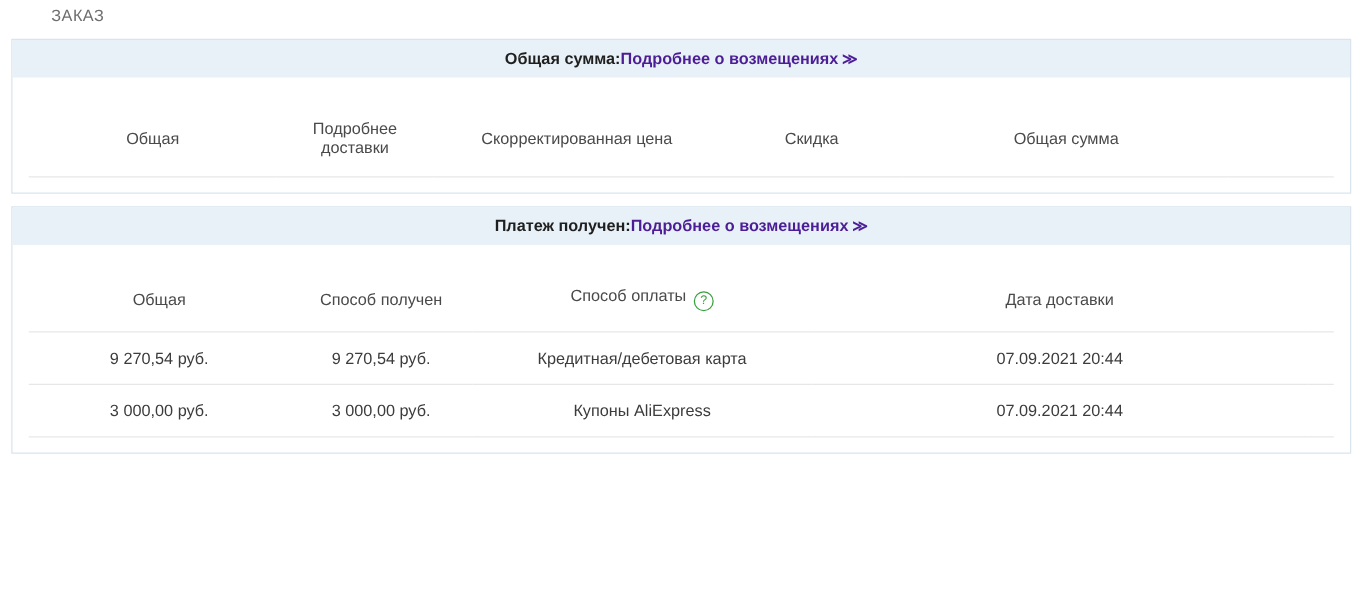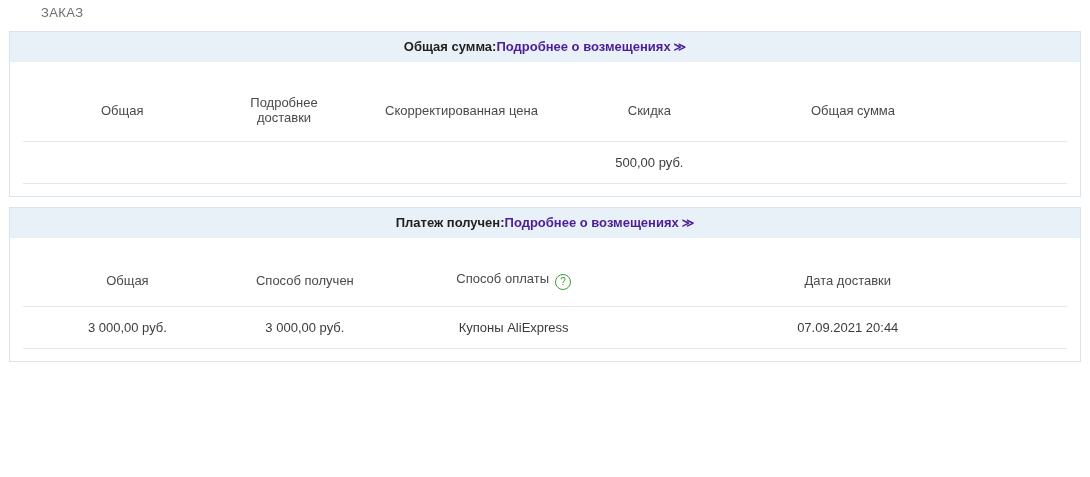--- a/index.html
+++ b/index.html
@@ -138,28 +138,20 @@
           <tr>
             <th><span>Общая</span></th>
             <th><span>Подробнее доставки</span></th>
             <th><span>Скорректированная цена</span></th>
             <th><span>Скидка</span></th>
             <th><span>Общая сумма</span></th>
             <th></th>
           </tr>
         </thead>
         <tbody>
-          <tr>
-            <td></td>
-            <td></td>
-            <td></td>
-            <td>500,00 руб.</td>
-            <td></td>
-            <td></td>
-          </tr>
         </tbody>
       </table>
   </div>
 </div>
 
 <div class="panel">
   <div class="panel-header">
     <span class="panel-title">Платеж получен:</span>
     <a class="panel-link"><span>Подробнее о возмещениях</span><span class="chevron">≫</span></a>
   </div>
@@ -176,20 +168,27 @@
           <tr>
             <th><span>Общая</span></th>
             <th><span>Способ получен</span></th>
             <th><span>Способ оплаты</span><span class="help-icon">?</span></th>
             <th><span>Дата доставки</span></th>
             <th></th>
           </tr>
         </thead>
         <tbody>
           <tr>
+            <td>9 270,54 руб.</td>
+            <td>9 270,54 руб.</td>
+            <td>Кредитная/дебетовая карта</td>
+            <td>07.09.2021 20:44</td>
+            <td></td>
+          </tr>
+          <tr>
             <td>3 000,00 руб.</td>
             <td>3 000,00 руб.</td>
             <td>Купоны AliExpress</td>
             <td>07.09.2021 20:44</td>
             <td></td>
           </tr>
         </tbody>
       </table>
   </div>
 </div>

